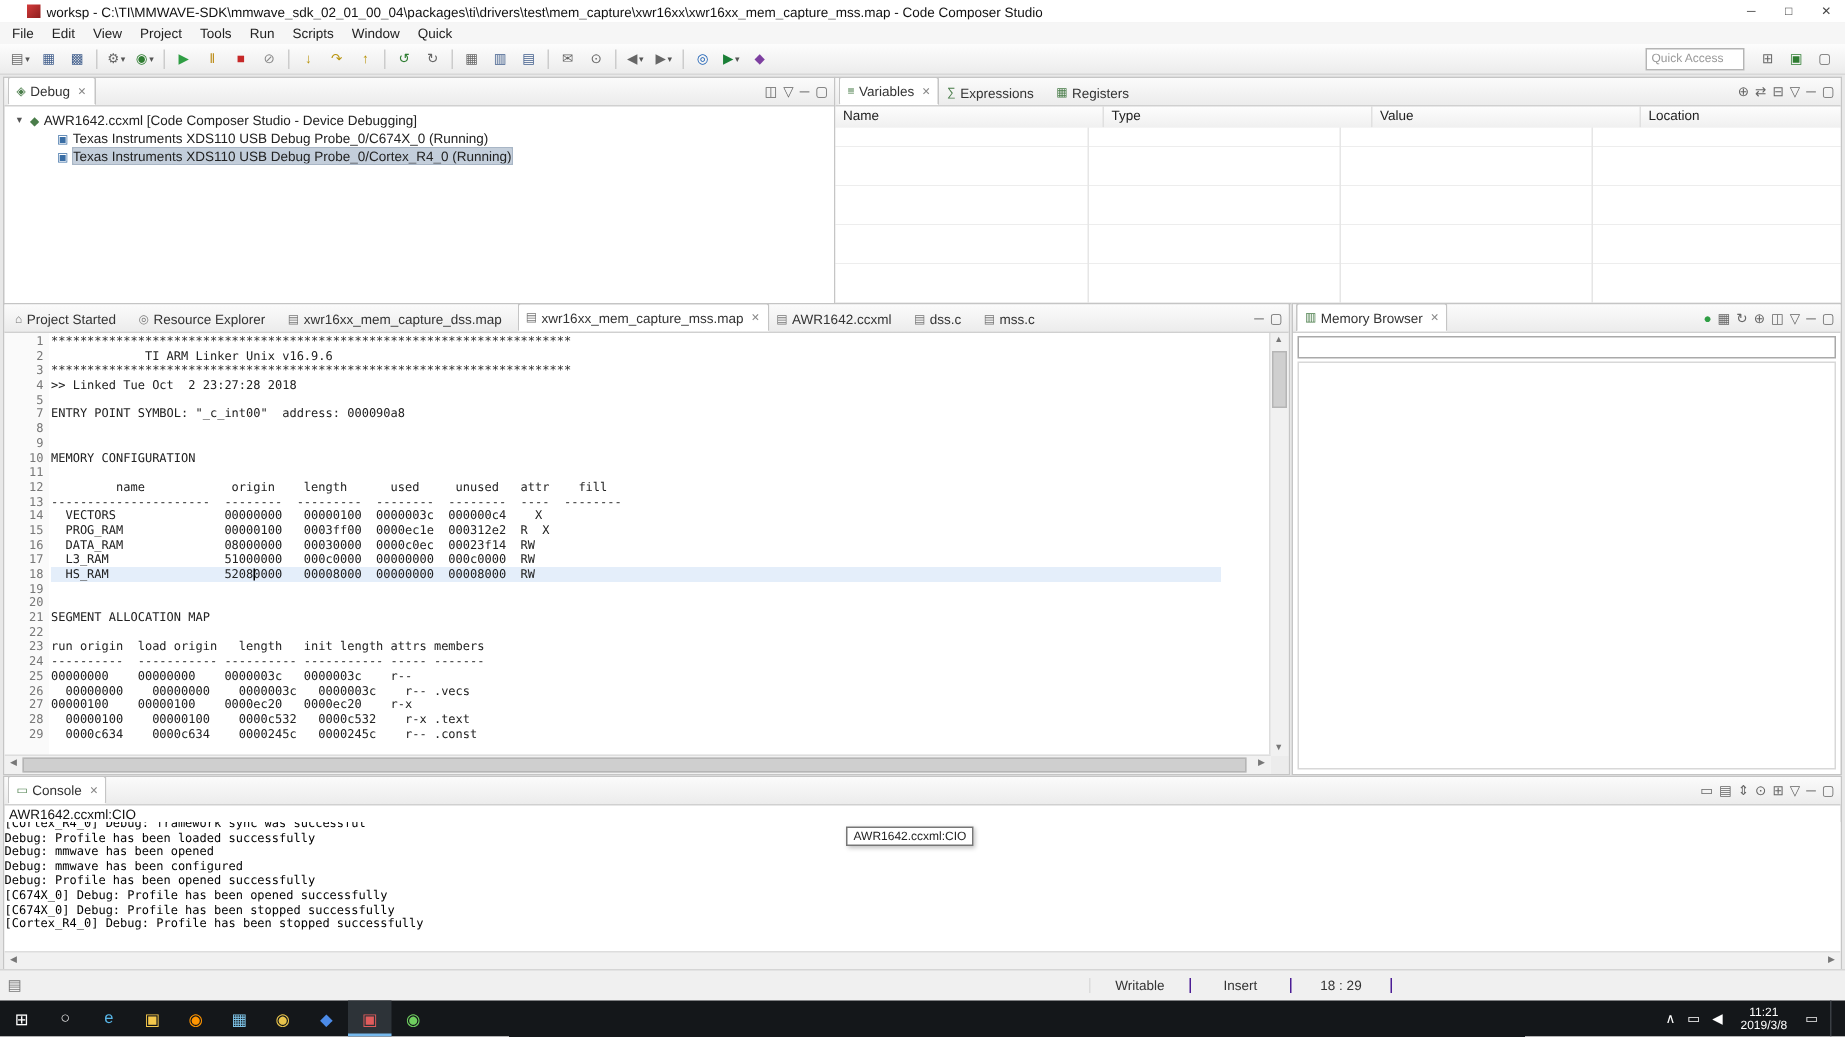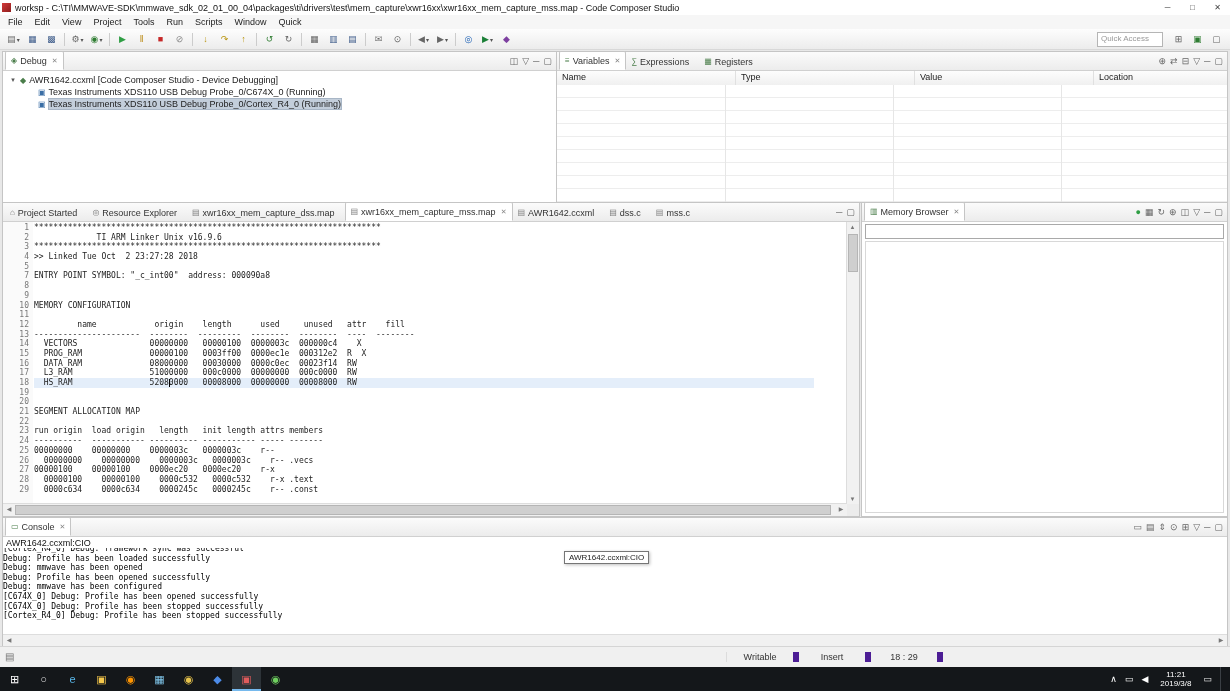--- a/index.html
+++ b/index.html
@@ -1,19 +1,19 @@
 <!DOCTYPE html>
 <html><head>
 <meta charset="utf-8">
 <style>
   html,body{margin:0;padding:0}
   body{width:1230px;height:691px;position:relative;overflow:hidden;background:#e8e8e8;
        font-family:"Liberation Sans",sans-serif;font-size:9px;color:#222}
   
-  .titlebar{position:absolute;top:0;left:0;right:0;height:15px;background:#fff;display:flex;align-items:center;padding-left:2px}
+  .titlebar{position:absolute;top:0;left:0;right:0;height:15px;background:#fff;display:flex;align-items:center;padding-left:18px}
   .appicon{width:9px;height:9px;background:linear-gradient(135deg,#d23b3b,#8e1d1d);margin-right:4px;flex:none}
   .title{font-size:9px;color:#111;white-space:nowrap;overflow:hidden}
   .wctrls{margin-left:auto;display:flex;height:100%}
   .wc{width:25px;display:flex;align-items:center;justify-content:center;font-size:8px;color:#444}
   .menubar{position:absolute;top:15px;left:0;right:0;height:14px;background:#f6f6f6;display:flex;align-items:center;padding-left:2px}
   .menu-item{padding:0 6px;font-size:9px;color:#222}
   .toolbar{position:absolute;top:29px;left:0;right:0;height:20px;background:linear-gradient(#fdfdfd,#ececec);
            border-bottom:1px solid #d8d8d8;display:flex;align-items:center;padding:0 4px}
   .tb-icons{display:flex;align-items:center;height:100%}
   .tbtn{min-width:17px;height:16px;display:flex;align-items:center;justify-content:center;font-size:9px;margin:0 1px;color:#555}
@@ -76,21 +76,21 @@
   .con-body{position:absolute;top:30px;left:0;right:0;bottom:11px;overflow:hidden;background:#fff}
   .con-inner{margin-top:-4px}
   .con-line{font-family:"DejaVu Sans Mono",monospace;font-size:8px;line-height:9.6px;white-space:pre;color:#000}
   .tooltip{position:absolute;top:33px;left:561px;background:#fff;border:1px solid #767676;
            box-shadow:1px 1px 3px rgba(0,0,0,.25);font-size:8px;padding:1px 4px;color:#222;z-index:5}
   .con-scroll{position:absolute;left:0;right:0;bottom:0;height:11px;background:#f1f1f1;border-top:1px solid #ddd}
   
   .statusbar{position:absolute;left:0;top:646px;width:100%;height:20px;background:#f0f0f0;border-top:1px solid #d5d5d5}
   .sb-icon{position:absolute;left:5px;top:4px;font-size:10px;color:#777}
   .sb-fields{position:absolute;left:726px;top:0;height:100%;display:flex;align-items:center}
-  .sb-field{width:66px;text-align:center;font-size:9px;color:#333;border-right:6px solid #4c1d95}
+  .sb-field{width:66px;text-align:center;font-size:9px;color:#333;border-right:1px solid #4c1d95}
   .sb-field:first-child{border-left:1px solid #dcdcdc}
   
   .taskbar{position:absolute;left:0;bottom:0;width:100%;height:24px;background:#14171a;display:flex;align-items:center}
   .tb-app{width:29px;height:24px;display:flex;align-items:center;justify-content:center;font-size:11px;color:#ddd}
   .tb-app.active{background:#2d3338;box-shadow:inset 0 -2px 0 #76b9ed}
   .tray{margin-left:auto;display:flex;align-items:center;gap:8px;padding-right:4px}
   .tray-icon{font-size:9px;color:#eee;display:flex;align-items:center}
   .clock{text-align:center;color:#fff;font-size:8px;line-height:9px;padding:0 4px}
   .show-desktop{width:5px;height:24px;border-left:1px solid #3a3f44}
 </style>
@@ -520,22 +520,22 @@
           <span class="g">▢</span>
         </span>
     </span>
   </div>
   <div class="console-label">AWR1642.ccxml:CIO</div>
   <div class="con-body">
     <div class="con-inner">
       <div class="con-line">[Cortex_R4_0] Debug: framework sync was successful</div>
         <div class="con-line">Debug: Profile has been loaded successfully</div>
         <div class="con-line">Debug: mmwave has been opened</div>
+        <div class="con-line">Debug: mmwave has been configured</div>
         <div class="con-line">Debug: Profile has been opened successfully</div>
-        <div class="con-line">Debug: mmwave has been configured</div>
         <div class="con-line">[C674X_0] Debug: Profile has been opened successfully</div>
         <div class="con-line">[C674X_0] Debug: Profile has been stopped successfully</div>
         <div class="con-line">[Cortex_R4_0] Debug: Profile has been stopped successfully</div>
     </div>
   </div>
   <div class="tooltip">AWR1642.ccxml:CIO</div>
   <div class="con-scroll">
     <span class="harrow" style="left:0">◀</span>
     <span class="harrow" style="right:0">▶</span>
   </div>

